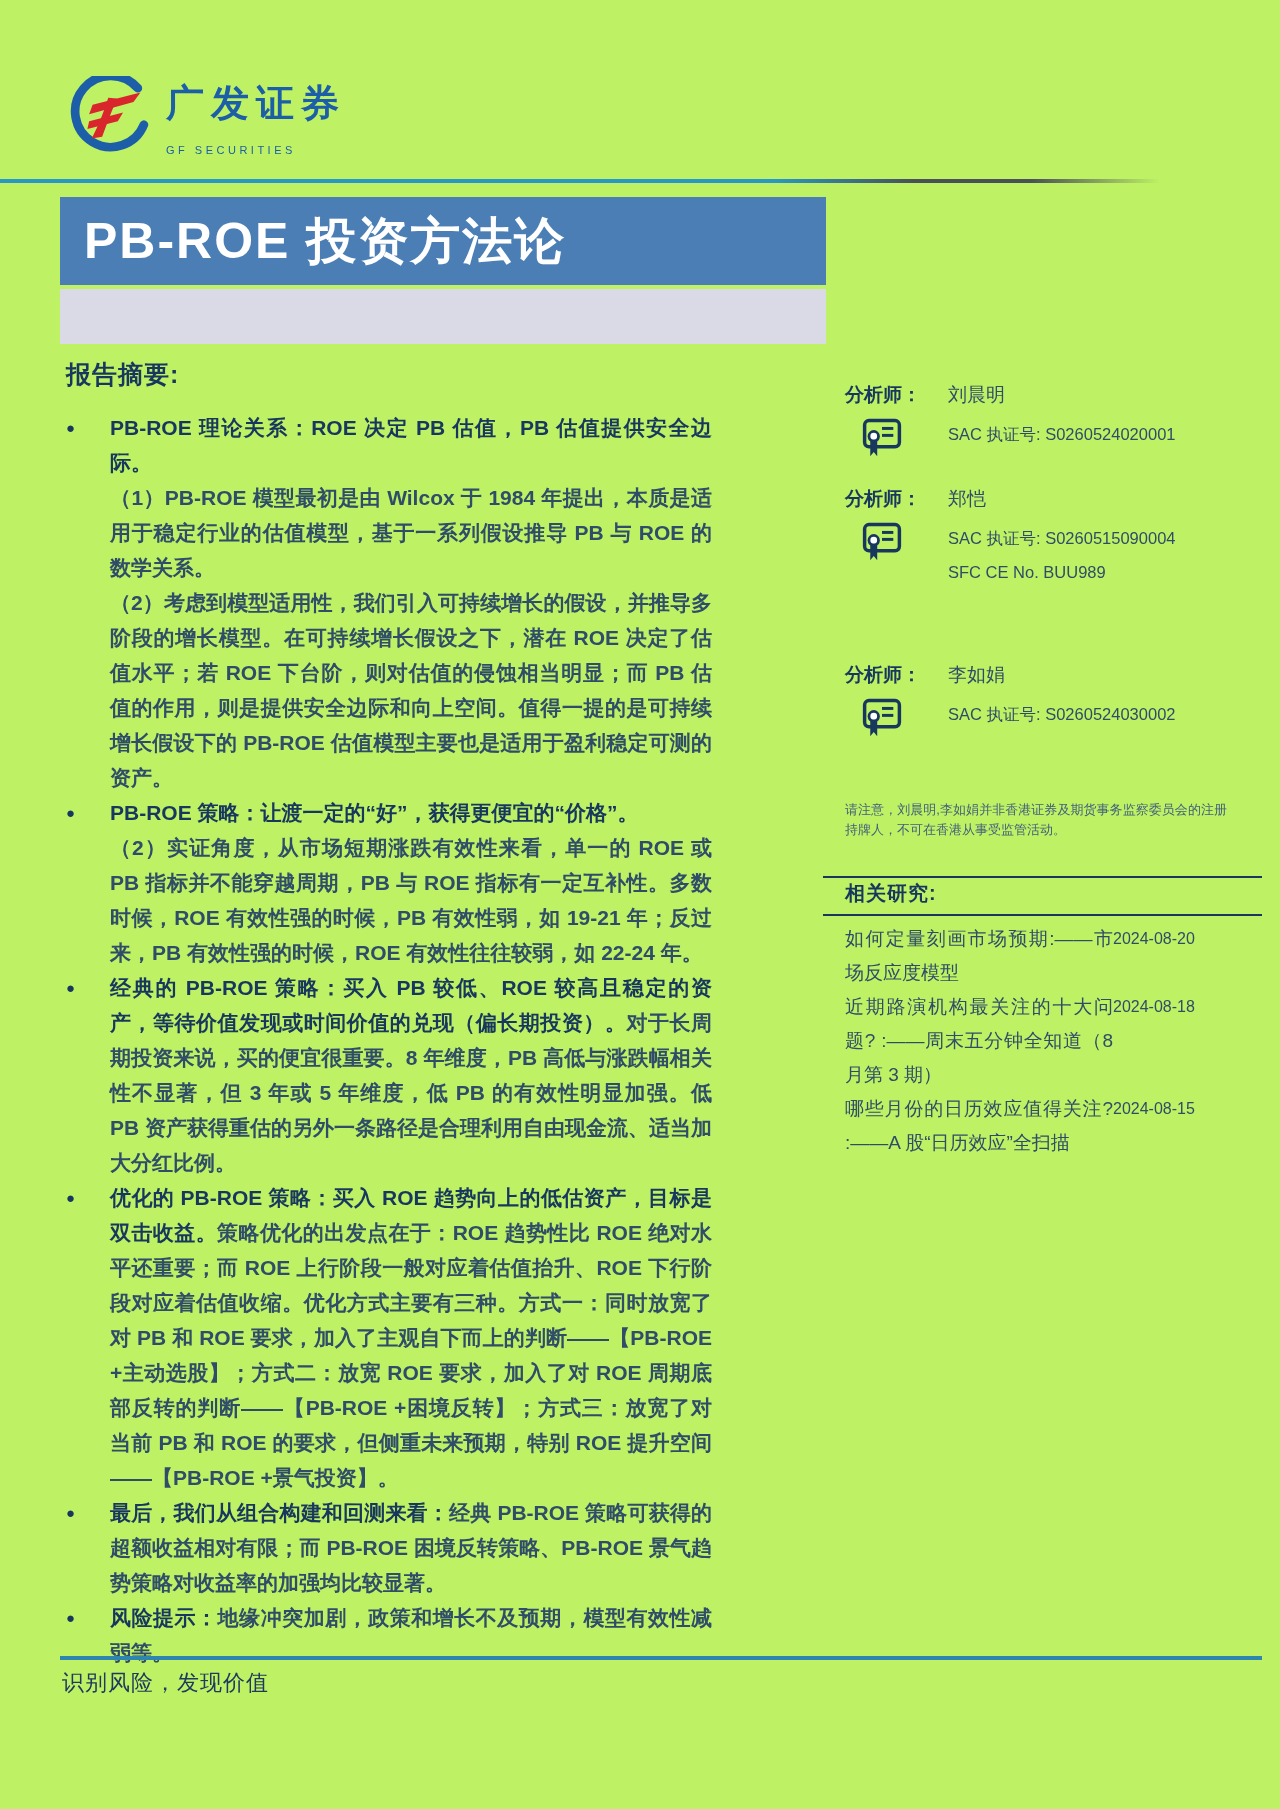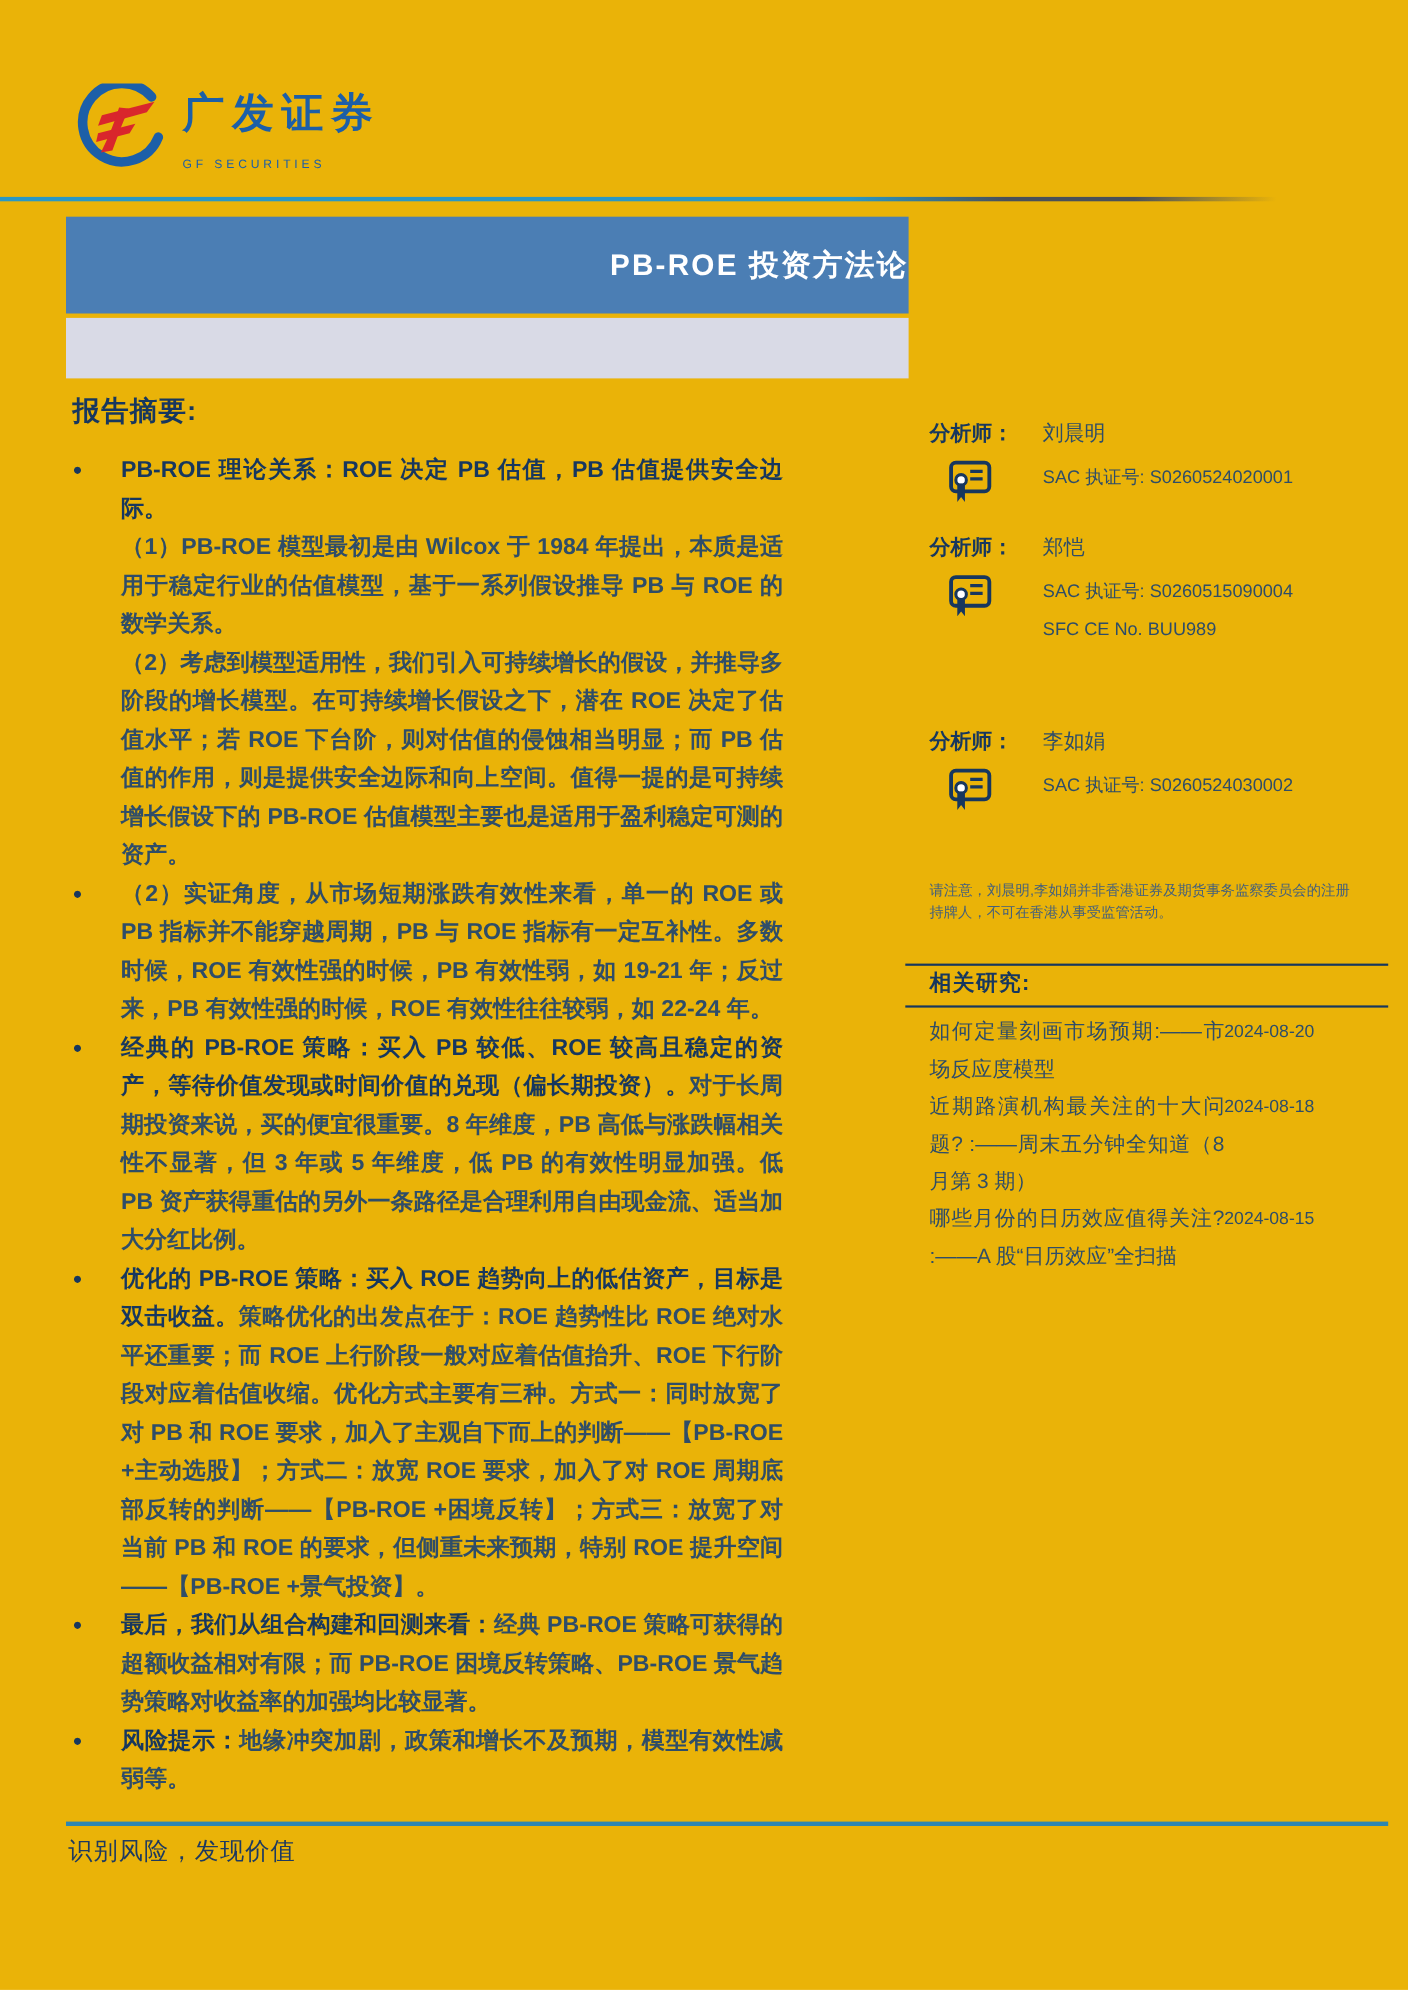--- a/index.html
+++ b/index.html
@@ -1,31 +1,31 @@
 <!DOCTYPE html>
 <html><head>
 <meta charset="utf-8">
 <style>
   html,body{margin:0;padding:0;background:#ffffff;}
-  .page{position:relative;width:1280px;height:1809px;background:#eab308;overflow:hidden;
+  .page{position:relative;width:1280px;height:1809px;background:#bef264;overflow:hidden;
         font-family:"Liberation Sans","DejaVu Sans",sans-serif;}
 
   
   .logo{position:absolute;left:66px;top:76px;display:flex;align-items:flex-start;}
   .logo-mark{width:88px;height:80px;flex:0 0 auto;}
   .logo-text{margin-left:12px;padding-top:6px;}
   .logo-cn{font-size:38px;font-weight:bold;color:#1c5fa8;letter-spacing:7px;line-height:42px;}
   .logo-en{font-size:11px;font-weight:normal;color:#1c5fa8;letter-spacing:3.5px;margin-top:20px;}
 
   .top-rule{position:absolute;left:0;top:179px;width:1172px;height:4px;
     background:linear-gradient(to right,#2a98c4 0%,#2a98c4 66%,#4a5058 78%,#4a5058 88%,rgba(74,80,88,0) 99%);}
 
   .title-band{position:absolute;left:60px;top:197px;width:766px;height:88px;background:#4b7eb4;}
-  .title-band .t{display:block;padding-left:24px;line-height:88px;font-size:27px;font-weight:bold;
-    color:#ffffff;letter-spacing:2px;white-space:nowrap;text-align:right;}
+  .title-band .t{display:block;padding-left:24px;line-height:88px;font-size:50px;font-weight:bold;
+    color:#ffffff;letter-spacing:2px;white-space:nowrap;}
   .sub-band{position:absolute;left:60px;top:289px;width:766px;height:55px;background:#d9dae6;}
 
   
   .left-col{position:absolute;left:60px;top:358px;width:652px;color:#2f4d68;}
   .left-col h2{margin:0 0 20px 6px;font-size:25px;line-height:32px;color:#17375e;letter-spacing:1px;}
   .bullet{display:flex;}
   .bullet .marker{flex:0 0 44px;font-size:15px;line-height:35px;color:#17375e;padding-left:6px;}
   .bullet .btext{flex:1;font-size:21px;line-height:35px;text-align:justify;font-weight:bold;}
   .bullet p{margin:0;}
   .bullet b{color:#17375e;}
@@ -87,20 +87,21 @@
       <div class="btext">
         <p><b>PB-ROE 理论关系：ROE 决定 PB 估值，PB 估值提供安全边际。</b></p>
         <p>（1）PB-ROE 模型最初是由 Wilcox 于 1984 年提出，本质是适用于稳定行业的估值模型，基于一系列假设推导 PB 与 ROE 的数学关系。</p>
         <p>（2）考虑到模型适用性，我们引入可持续增长的假设，并推导多阶段的增长模型。在可持续增长假设之下，潜在 ROE 决定了估值水平；若 ROE 下台阶，则对估值的侵蚀相当明显；而 PB 估值的作用，则是提供安全边际和向上空间。值得一提的是可持续增长假设下的 PB-ROE 估值模型主要也是适用于盈利稳定可测的资产。</p>
       </div>
     </div>
 
     <div class="bullet">
       <span class="marker">●</span>
       <div class="btext">
+        <p><b>PB-ROE 策略：让渡一定的“好”，获得更便宜的“价格”。</b></p>
         <p>（2）实证角度，从市场短期涨跌有效性来看，单一的 ROE 或 PB 指标并不能穿越周期，PB 与 ROE 指标有一定互补性。多数时候，ROE 有效性强的时候，PB 有效性弱，如 19-21 年；反过来，PB 有效性强的时候，ROE 有效性往往较弱，如 22-24 年。</p>
       </div>
     </div>
 
     <div class="bullet">
       <span class="marker">●</span>
       <div class="btext">
         <p><b>经典的 PB-ROE 策略：买入 PB 较低、ROE 较高且稳定的资产，等待价值发现或时间价值的兑现（偏长期投资）。</b><span>对于长周期投资来说，买的便宜很重要。8 年维度，PB 高低与涨跌幅相关性不显著，但 3 年或 5 年维度，低 PB 的有效性明显加强。低 PB 资产获得重估的另外一条路径是合理利用自由现金流、适当加大分红比例。</span></p>
       </div>
     </div>

